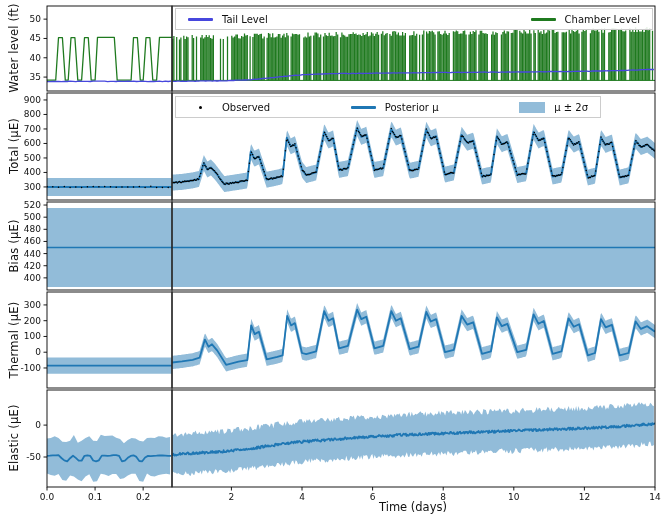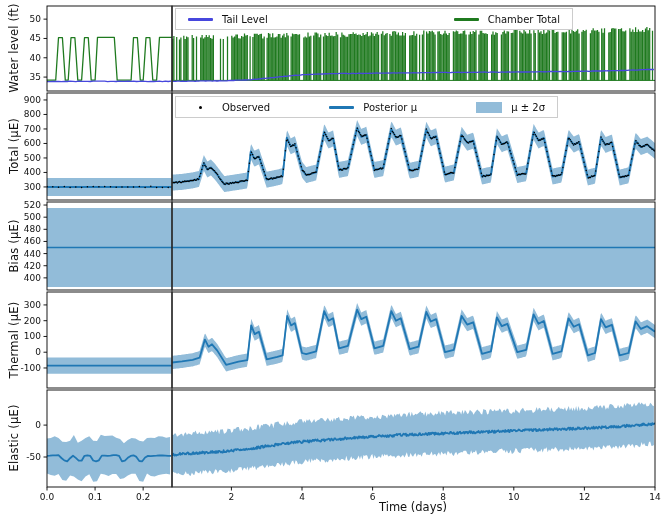--- a/index.html
+++ b/index.html
@@ -185,32 +185,32 @@
         <text x="443.2043411532558" y="500" text-anchor="middle" font-size="9px" fill="#111111">8</text>
         <line x1="513.8028941021705" y1="487" x2="513.8028941021705" y2="490.5" stroke="#000000" stroke-width="0.9"></line>
         <text x="513.8028941021705" y="500" text-anchor="middle" font-size="9px" fill="#111111">10</text>
         <line x1="584.4014470510853" y1="487" x2="584.4014470510853" y2="490.5" stroke="#000000" stroke-width="0.9"></line>
         <text x="584.4014470510853" y="500" text-anchor="middle" font-size="9px" fill="#111111">12</text>
         <line x1="655" y1="487" x2="655" y2="490.5" stroke="#000000" stroke-width="0.9"></line>
         <text x="655" y="500" text-anchor="middle" font-size="9px" fill="#111111">14</text>
       </g>
     </svg>
 
-  <div class="legend" id="lg-water" style="left:175px;top:8px;width:398px;height:22px;">
+  <div class="legend" id="lg-water" style="left:175px;top:8px;width:478px;height:22px;">
     <div class="lg-item">
       <span class="lg-line" id="sw-tail" style="background: rgb(71, 71, 221);"></span>
       <span>Tail Level</span>
     </div>
     <div class="lg-item">
       <span class="lg-line" id="sw-chamber" style="background: rgb(31, 122, 31);"></span>
-      <span>Chamber Total</span>
+      <span>Chamber Level</span>
     </div>
   </div>
 
-  <div class="legend" id="lg-total" style="left:175px;top:96px;width:383px;height:22px;">
+  <div class="legend" id="lg-total" style="left:175px;top:96px;width:426px;height:22px;">
     <div class="lg-item">
       <span class="lg-dot"></span>
       <span>Observed</span>
     </div>
     <div class="lg-item">
       <span class="lg-line" id="sw-post" style="background: rgb(31, 119, 180);"></span>
       <span>Posterior μ</span>
     </div>
     <div class="lg-item">
       <span class="lg-patch" id="sw-band" style="background: rgb(146, 188, 217);"></span>

